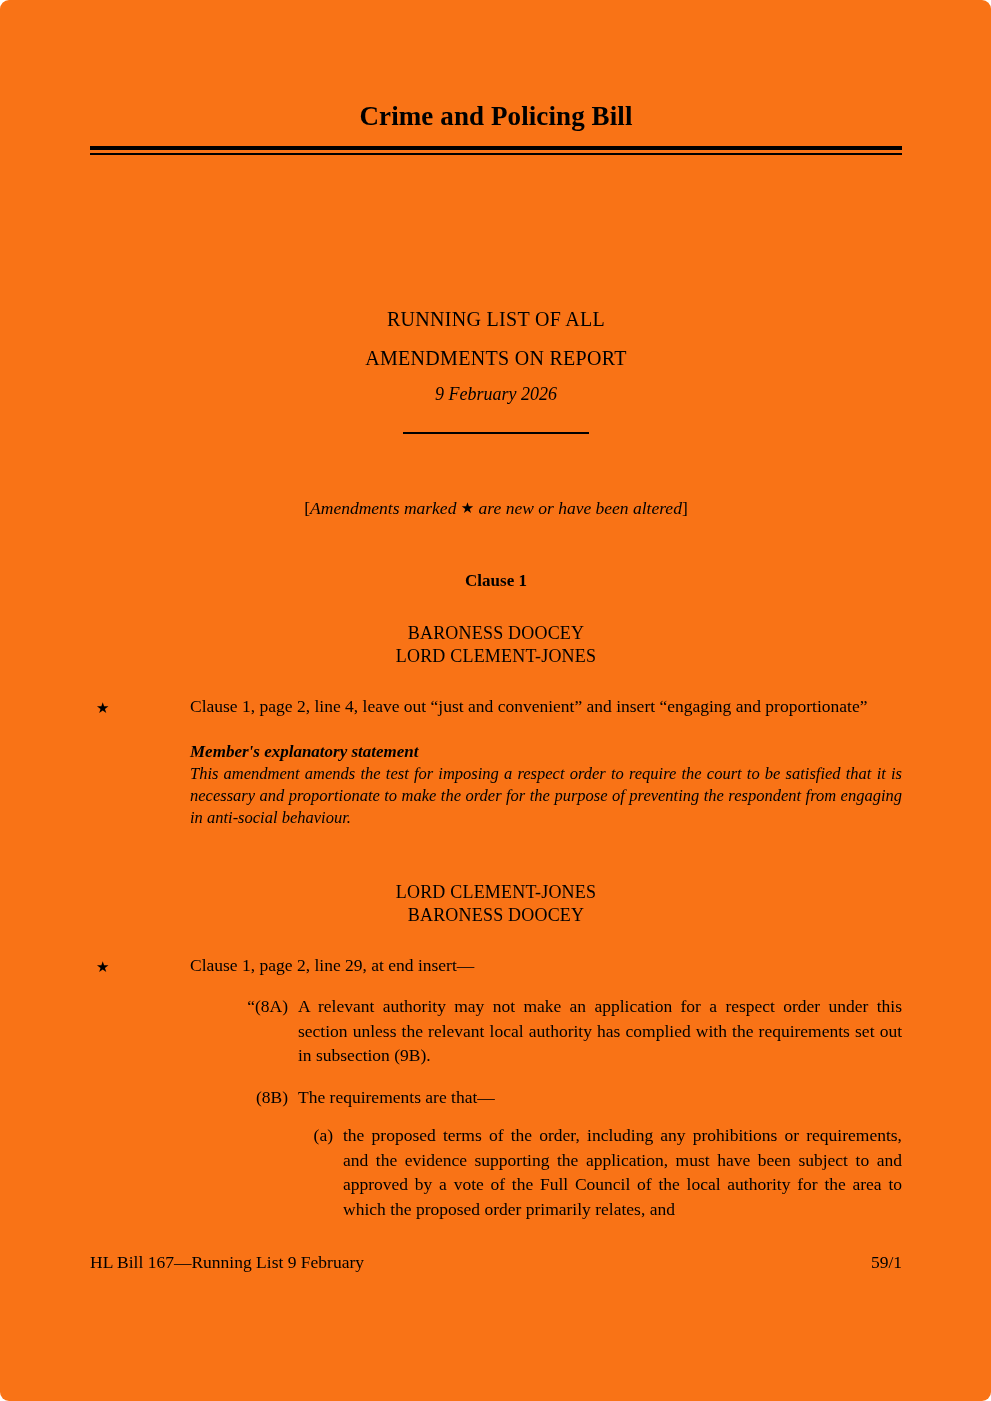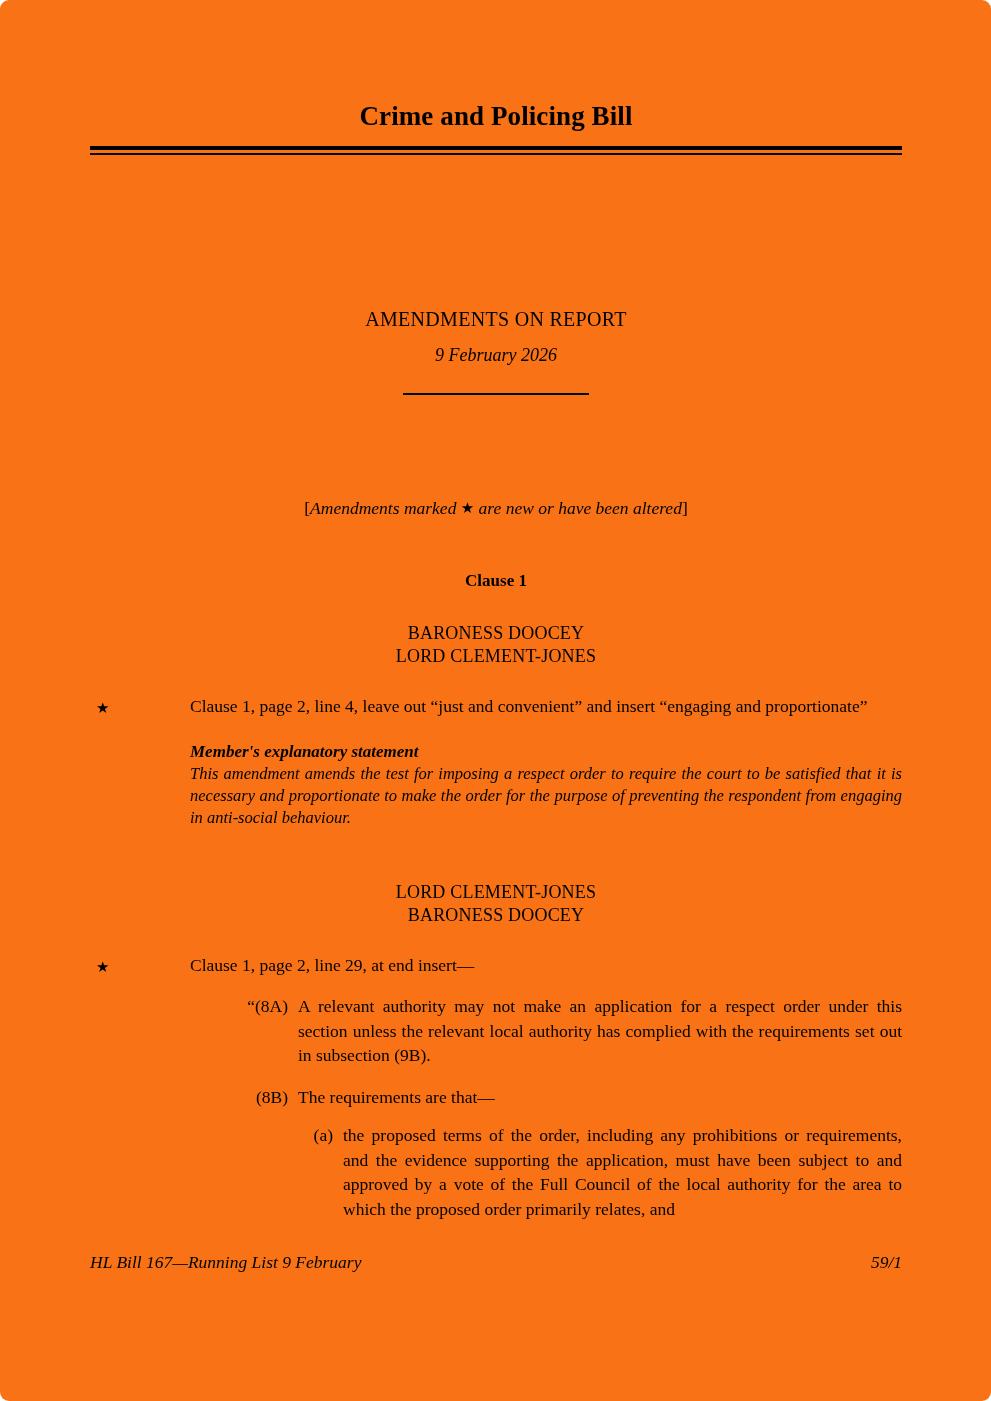--- a/index.html
+++ b/index.html
@@ -192,35 +192,35 @@
   
   .footer {
     position: absolute;
     left: 90px;
     top: 1252px;
     width: 812px;
     display: flex;
     justify-content: space-between;
     align-items: center;
     font-size: 17.5px;
-    font-style: italic;
   }
 </style>
 </head>
 <body>
 
 <div class="page">
 
   <div class="masthead">
     <div class="bill-title">Crime and Policing Bill</div>
     <div class="rule-thick"></div>
     <div class="rule-thin"></div>
   </div>
 
   <div class="doc-head">
+    <div class="line1">RUNNING LIST OF ALL</div>
     <div class="line2">AMENDMENTS ON REPORT</div>
     <div class="date">9 February 2026</div>
     <div class="short-rule"></div>
   </div>
 
   <div class="starred-note">
     <span>[</span><span class="inner">Amendments marked </span><span class="star-glyph">★</span><span class="inner"> are new or have been altered</span><span>]</span>
   </div>
 
   <div class="body-area">

